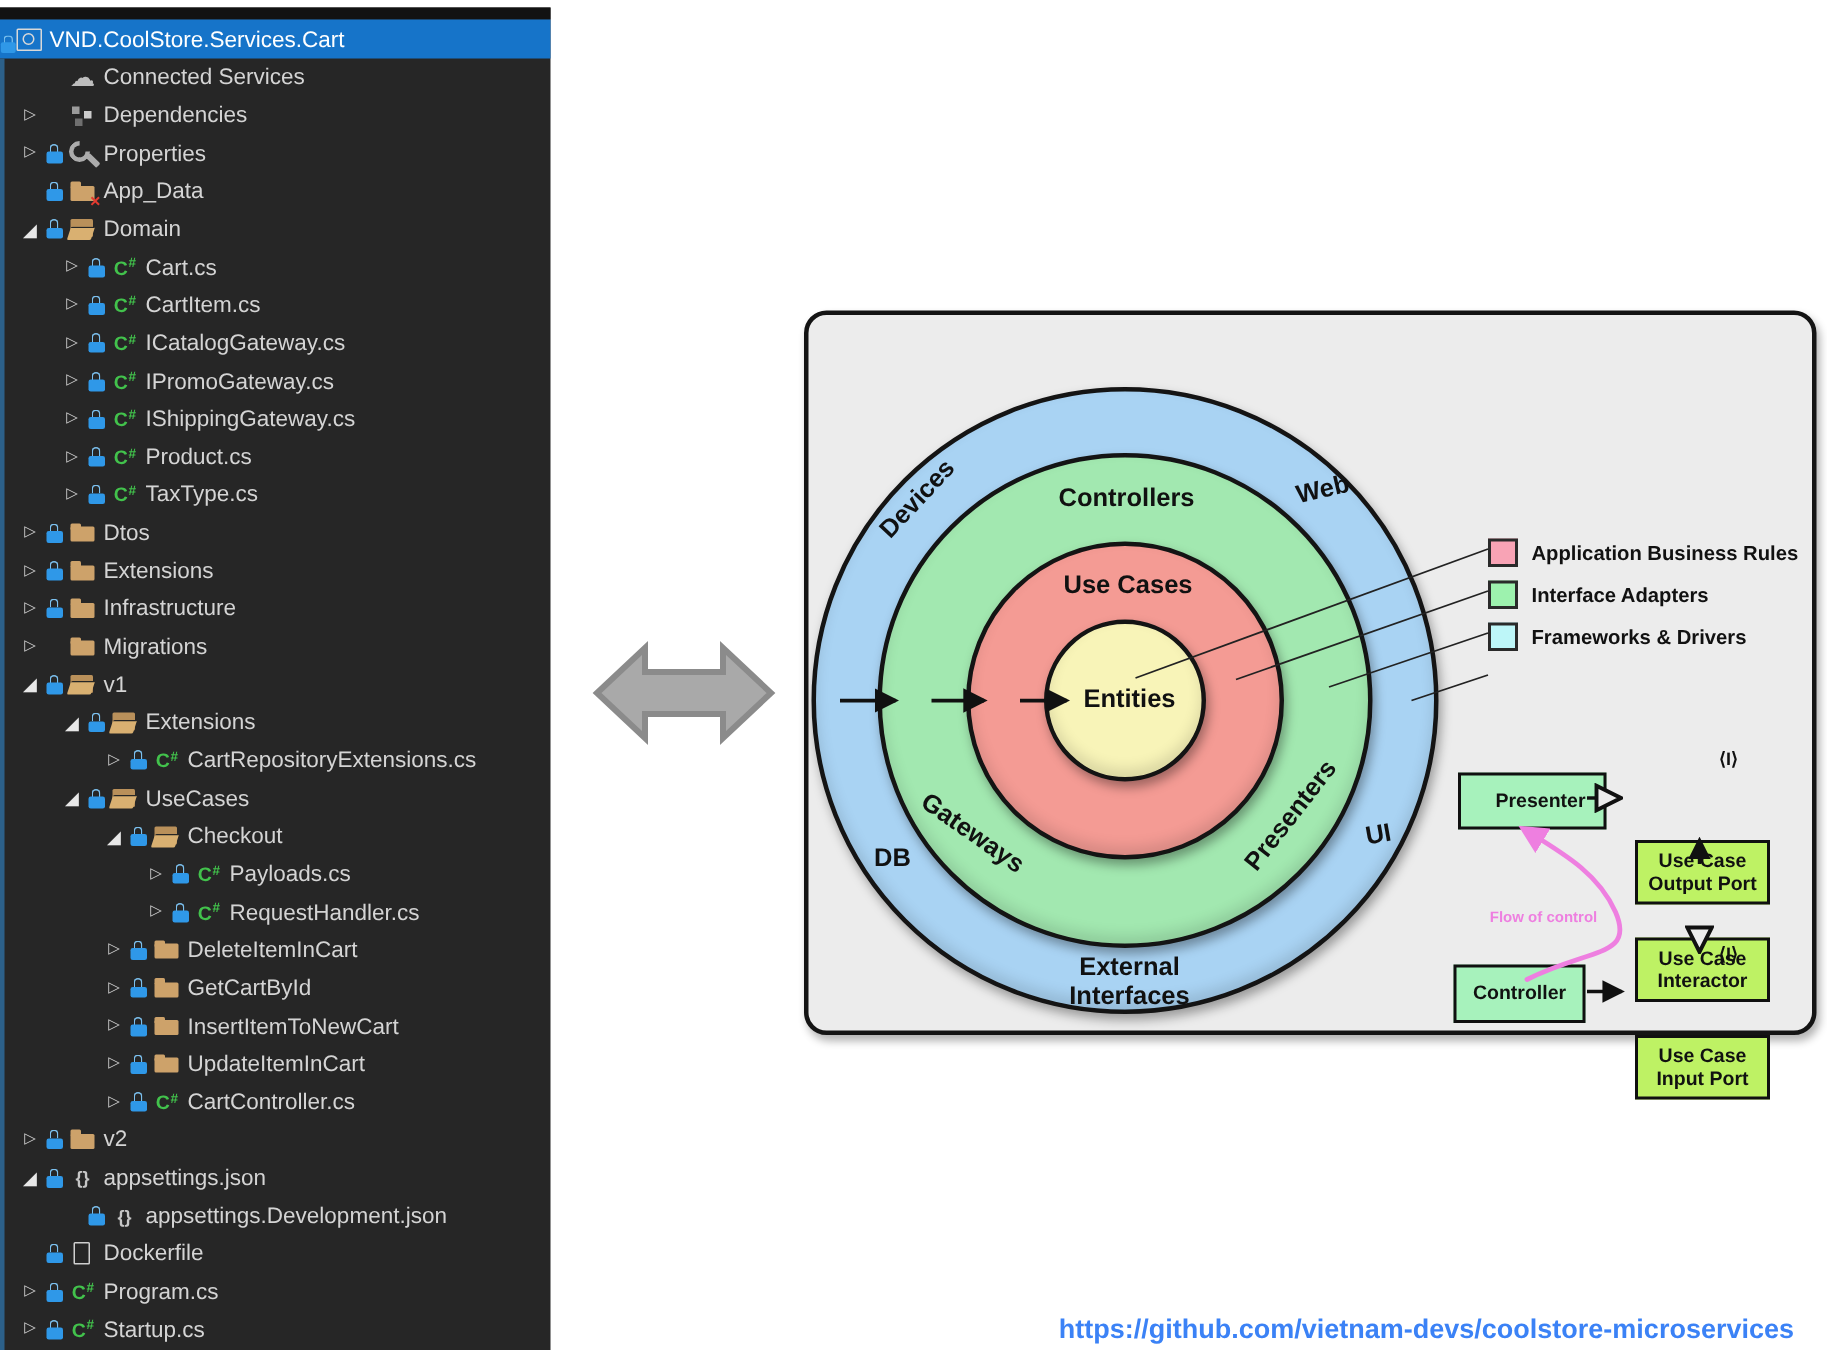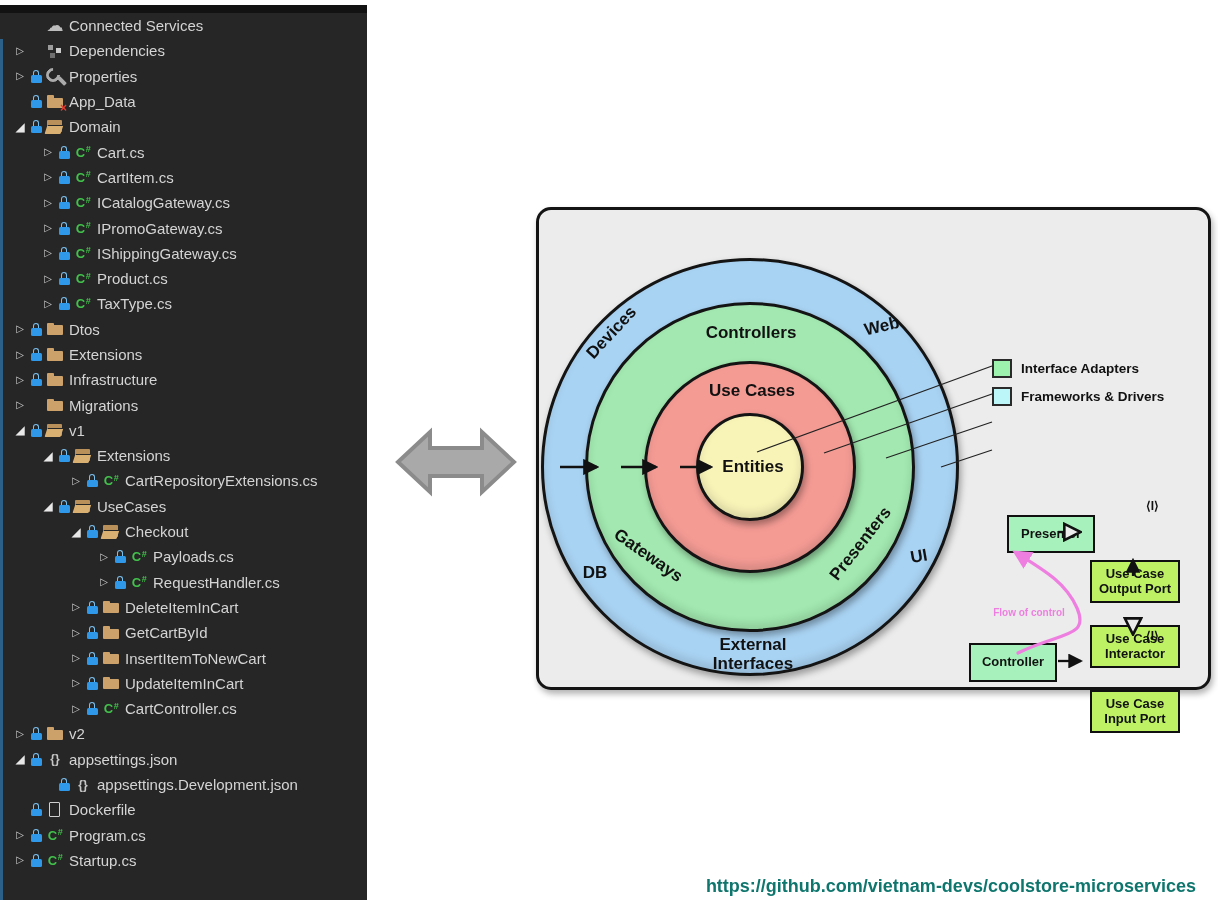--- a/index.html
+++ b/index.html
@@ -54,21 +54,21 @@
   .icon-project::before{content:"";position:absolute;left:7px;top:2px;width:15px;height:13px;
     border:1.8px solid #d9d9d9;border-radius:1px;background:#1674c9;}
   .icon-project::after{content:"";position:absolute;left:10.5px;top:5.5px;width:8px;height:8px;
     border:1.5px solid #d9d9d9;border-radius:50%;box-sizing:border-box;}
   .project-lock{position:absolute;left:-4px;bottom:0;transform:scale(.9);z-index:2;}
 
   
   .main-title{position:absolute;left:368px;width:850px;top:55px;text-align:center;
     font-size:50px;font-weight:300;color:#0a0a0a;letter-spacing:0.5px;}
   .footer-url{position:absolute;left:500px;right:22px;top:876px;text-align:right;
-    font-weight:bold;font-size:18px;color:#0f766e;}
+    font-weight:bold;font-size:18px;color:#3b82f6;}
 
   .sync-arrow{position:absolute;left:394px;top:420px;}
 
   
   .diagram-panel{position:absolute;left:536px;top:207px;width:675px;height:483px;
     background:#ececec;border:3px solid #141414;border-radius:15px;box-sizing:border-box;
     box-shadow:2px 4px 6px rgba(0,0,0,.30);}
   .diagram-heading{position:absolute;left:536px;width:675px;top:216px;text-align:center;
     font-size:25px;font-weight:bold;color:#a8682a;}
   .ring{position:absolute;border-radius:50%;border:3px solid #141414;box-sizing:border-box;
@@ -77,40 +77,47 @@
     text-align:center;line-height:1.1;z-index:6;}
   .legend{position:absolute;left:992px;top:354px;z-index:6;}
   .legend-row{display:flex;align-items:center;height:28px;gap:9px;}
   .swatch{flex:none;width:20px;height:19px;border:2px solid #2a2a2a;box-sizing:border-box;}
   .legend-text{font-weight:bold;font-size:13.5px;color:#111;}
   .fbox{position:absolute;border:2px solid #101010;display:flex;align-items:center;
     justify-content:center;text-align:center;font-weight:bold;font-size:13px;line-height:1.12;
     white-space:pre-line;z-index:6;color:#111;}
   .fbox.green{background:#a7f2bc;}
   .fbox.pink{background:#bef264;margin-top:48px;}
-  #presenter-box{left:1007px;top:515px;width:84px;height:34px;}
+  #presenter-box{left:972px;top:515px;width:84px;height:34px;padding-left:11px;}
   #output-port-box{left:1090px;top:512px;width:86px;height:39px;}
   #interactor-box{left:1090px;top:577px;width:86px;height:39px;}
   #controller-box{left:969px;top:643px;width:84px;height:35px;}
   #input-port-box{left:1090px;top:642px;width:86px;height:39px;}
   .imarker{position:absolute;font-weight:bold;font-size:12px;color:#101010;z-index:7;}
   #imarker-output{left:1146px;top:499px;}
   #imarker-input{left:1146px;top:629px;}
   .flow-of-control{position:absolute;left:1029px;top:612px;transform:translate(-50%,-50%);
     font-weight:bold;font-size:10px;color:#ee7fe0;z-index:6;white-space:nowrap;}
   .overlay-svg{position:absolute;left:0;top:0;z-index:7;pointer-events:none;}
 </style>
 </head>
 <body>
 
 <div class="page">
 
   <div class="tree-panel">
     <div class="tree-topstrip"></div>
     <div id="solution-tree">
+        <div class="trow selected">
+          <span class="indent" style="width: 4px;"></span>
+          <span class="ticon icon-project">
+            <span class="lock project-lock"></span>
+          </span>
+          <span class="tlabel">VND.CoolStore.Services.Cart</span>
+        </div>
         <div class="trow">
           <span class="indent" style="width: 12px;"></span>
           <span class="expander"></span>
           <span class="lockslot"></span>
           <span class="ticon icon-cloud">☁</span>
           <span class="tlabel">Connected Services</span>
         </div>
         <div class="trow">
           <span class="indent" style="width: 12px;"></span>
           <span class="expander">▷</span>
@@ -430,20 +437,24 @@
       <div class="dlabel" style="left: 753px; top: 467px; transform: translate(-50%, -50%) rotate(0deg);">Entities</div>
       <div class="dlabel" style="left: 648px; top: 556px; transform: translate(-50%, -50%) rotate(35deg);">Gateways</div>
       <div class="dlabel" style="left: 861px; top: 544px; transform: translate(-50%, -50%) rotate(-52deg);">Presenters</div>
       <div class="dlabel" style="left: 595px; top: 573px; transform: translate(-50%, -50%) rotate(0deg);">DB</div>
       <div class="dlabel" style="left: 919px; top: 557px; transform: translate(-50%, -50%) rotate(-10deg);">UI</div>
       <div class="dlabel" style="left: 753px; top: 655px; transform: translate(-50%, -50%) rotate(0deg);">External
 Interfaces</div>
     </div>
 
   <div class="legend" id="legend">
+      <div class="legend-row">
+        <span class="swatch" style="background: rgb(248, 163, 181);"></span>
+        <span class="legend-text">Application Business Rules</span>
+      </div>
       <div class="legend-row">
         <span class="swatch" style="background: rgb(157, 242, 174);"></span>
         <span class="legend-text">Interface Adapters</span>
       </div>
       <div class="legend-row">
         <span class="swatch" style="background: rgb(189, 246, 248);"></span>
         <span class="legend-text">Frameworks &amp; Drivers</span>
       </div>
     </div>
 

